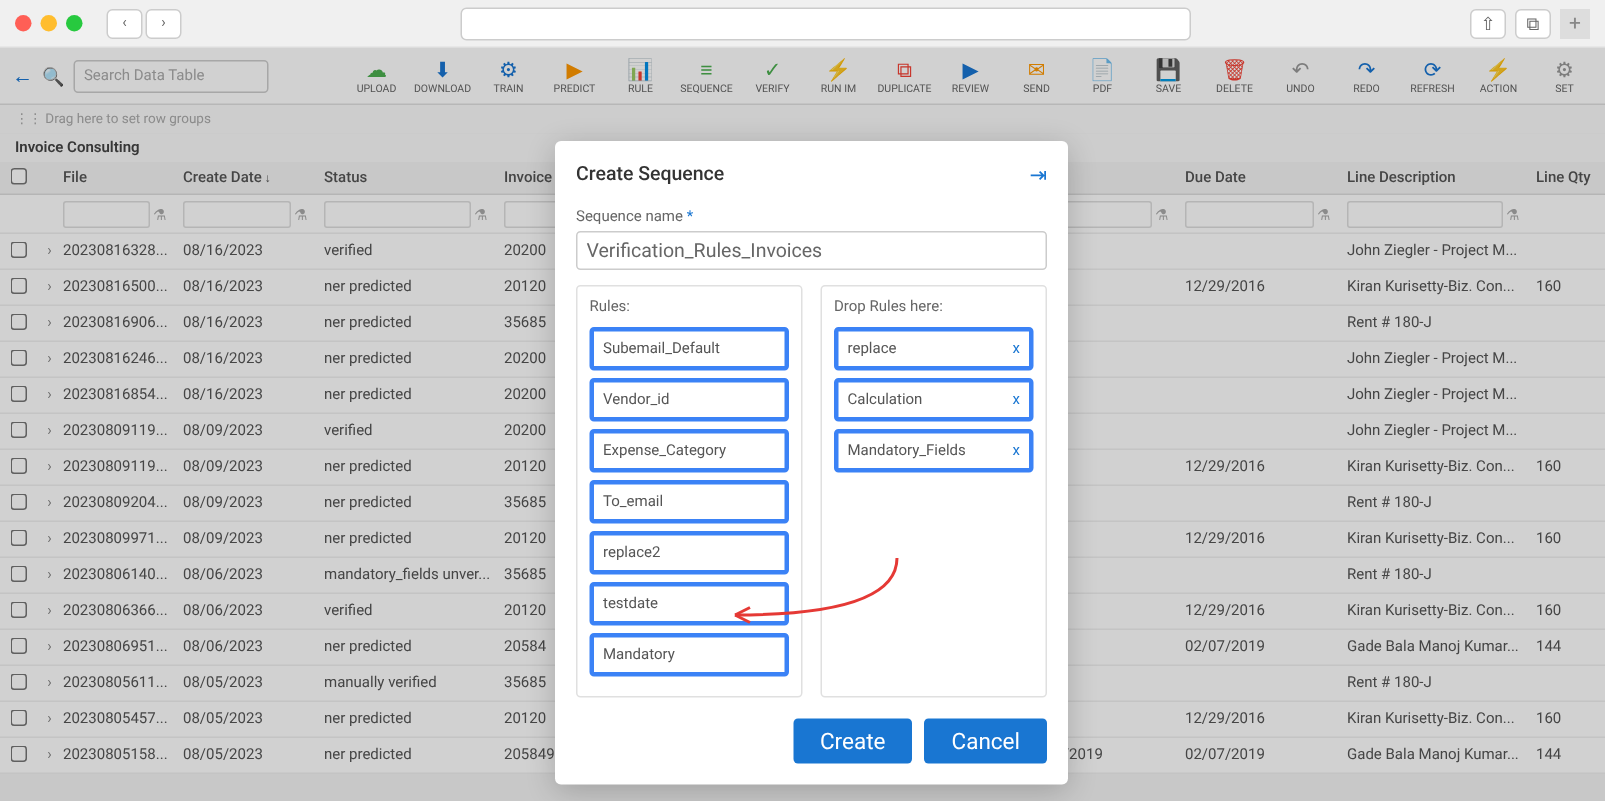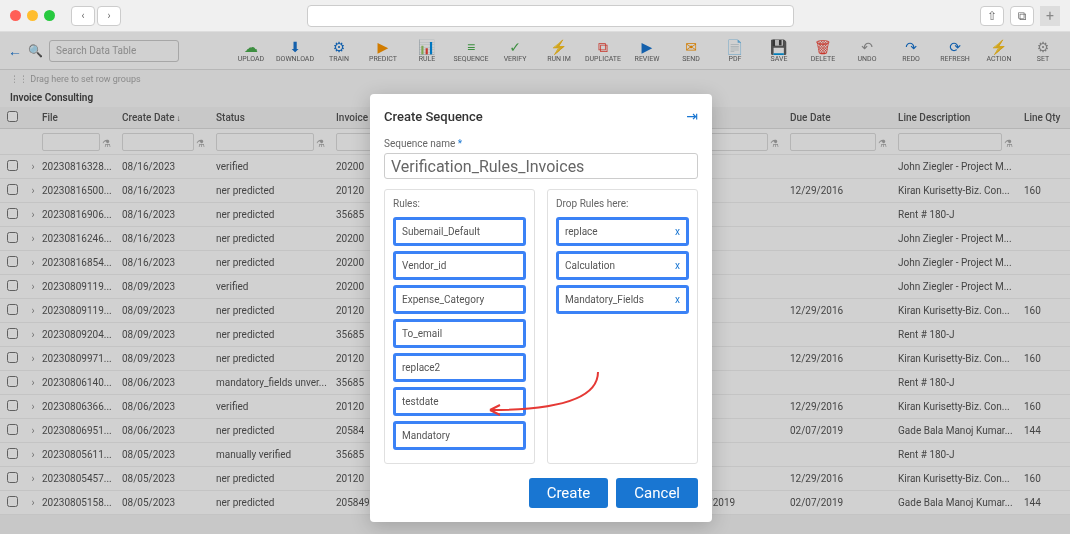--- a/index.html
+++ b/index.html
@@ -35,21 +35,21 @@
 .grid-row .cell{overflow:hidden;text-overflow:ellipsis;white-space:nowrap;padding-right:4px}
 .overlay{position:absolute;top:32px;left:0;right:0;bottom:0;background:rgba(0,0,0,0.18);z-index:10}
 .modal{position:absolute;top:94px;left:370px;width:342px;background:#fff;border-radius:4px;box-shadow:0 4px 20px rgba(0,0,0,0.2);z-index:20;padding:14px}
 .modal-header{display:flex;justify-content:space-between;align-items:center;margin-bottom:14px}
 .modal-title{font-size:13px;color:#333;font-weight:500}
 .modal-close{color:#1976d2;font-size:14px;cursor:pointer}
 .modal-fields{display:flex;gap:25px;margin-bottom:10px}
 .field{flex:1}
 .field-label{font-size:10px;color:#666;margin-bottom:4px}
 .req{color:#1976d2}
-.field-input{width:100%;height:26px;border:1px solid #ccc;border-radius:3px;padding:0 6px;font-size:16px;color:#666}
+.field-input{width:100%;height:26px;border:1px solid #ccc;border-radius:3px;padding:0 6px;font-size:13px;color:#666}
 .field-input.focused{border:1px solid #1976d2}
 .panels{display:flex;gap:12px}
 .panel{flex:1;border:1px solid #e0e0e0;border-radius:3px;padding:8px;min-height:240px}
 .panel-title{font-size:10px;color:#666;margin-bottom:8px}
 .rule-item{border:3px solid #3b82f6;border-radius:3px;padding:6px;font-size:10px;color:#555;margin-bottom:5px;display:flex;justify-content:space-between;align-items:center;cursor:move}
 .rule-x{color:#1976d2;font-size:10px;cursor:pointer}
 .modal-footer{display:flex;justify-content:flex-end;gap:8px;margin-top:14px}
 .btn{padding:6px 18px;border-radius:3px;font-size:15px;cursor:pointer;border:none}
 .btn-primary{background:#1976d2;color:#fff}
 .arrow-svg{position:absolute;top:370px;left:480px;z-index:25;pointer-events:none}

